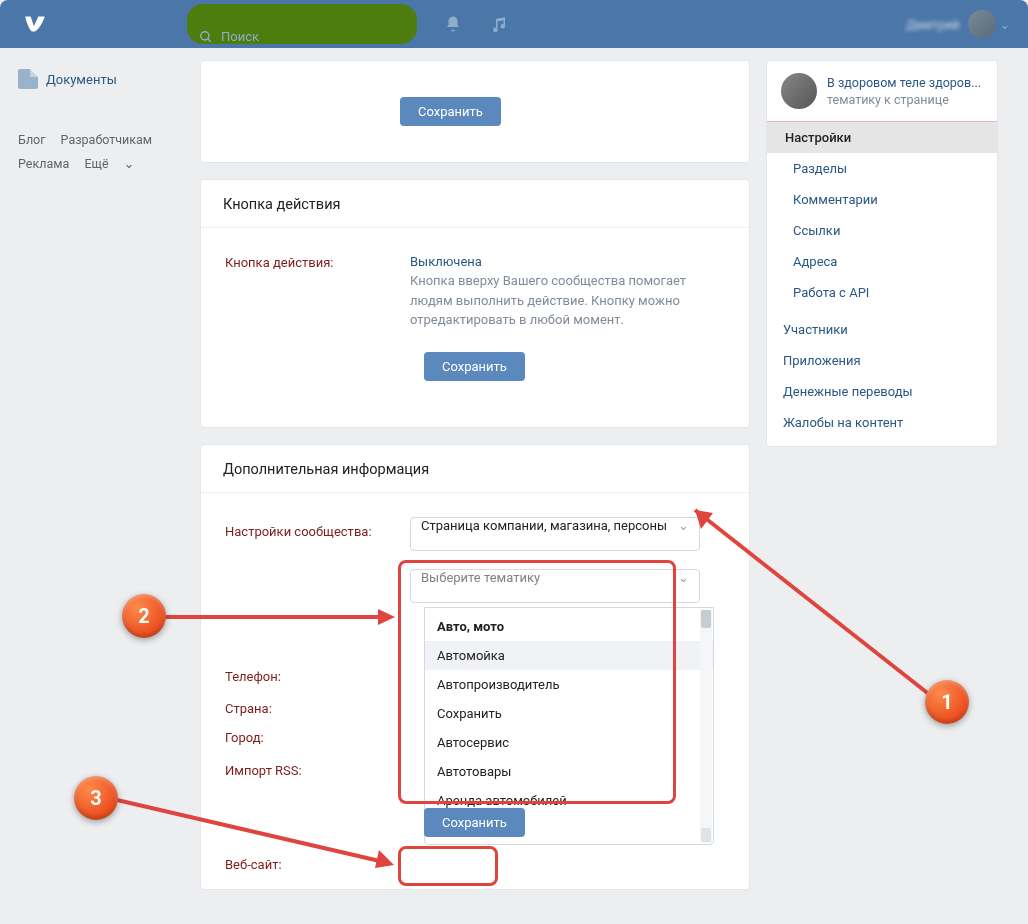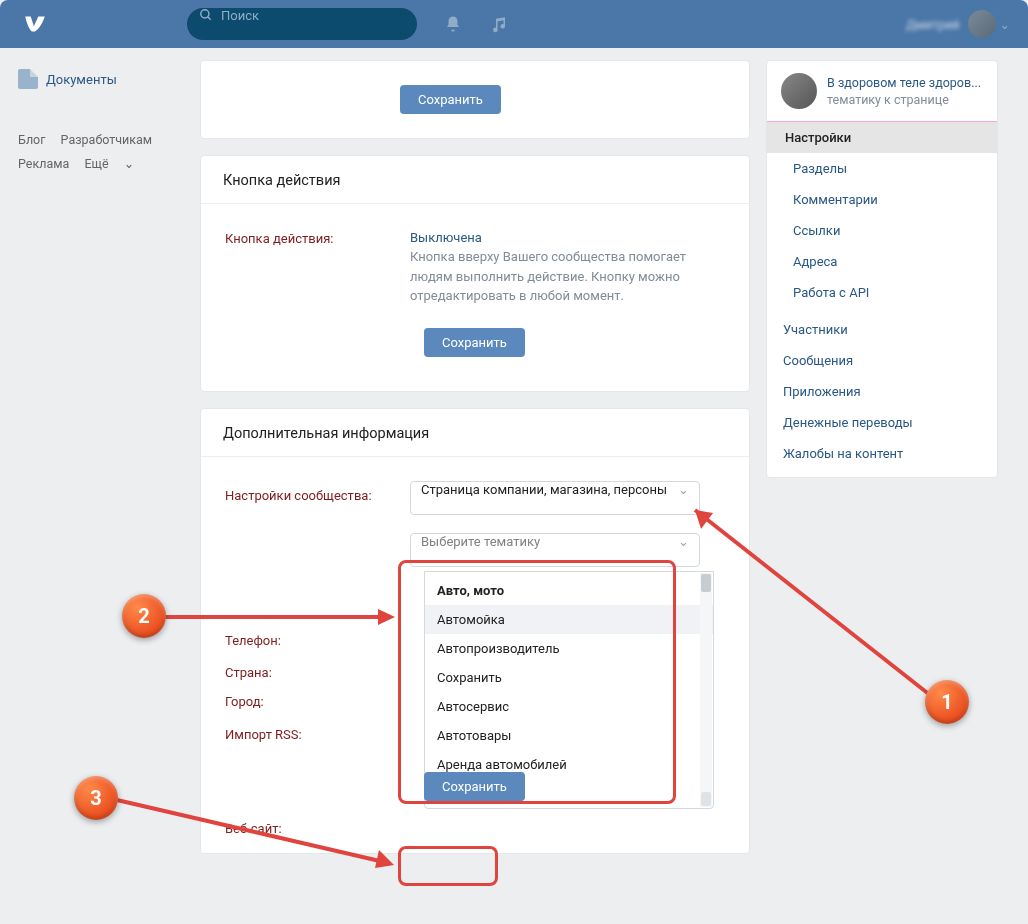--- a/index.html
+++ b/index.html
@@ -1,38 +1,38 @@
 <!DOCTYPE html>
 <html><head>
 <meta charset="utf-8">
 <style>
 * { margin:0; padding:0; box-sizing:border-box; font-family:-apple-system,BlinkMacSystemFont,'Segoe UI',Roboto,Helvetica,Arial,sans-serif; }
 body { background:#edeef0; font-size:13px; color:#222; }
 .frame { width:1028px; height:924px; margin:0 auto; position:relative; background:#edeef0; border-radius:8px; overflow:hidden; }
 .header { height:48px; background:#4a76a8; display:flex; align-items:center; padding:0 18px; }
 .logo { width:34px; height:34px; display:flex; align-items:center; justify-content:center; }
 .logo svg { width:26px; height:26px; fill:#fff; }
-.search-wrap { margin-left:135px; width:230px; height:32px; background:#0c4a6e; border-radius:16px; display:flex; align-items:flex-start; padding:0 12px; color:#8fadc8; }
+.search-wrap { margin-left:135px; width:230px; height:40px; background:#4d7c0f; border-radius:16px; display:flex; align-items:flex-end; padding:0 12px; color:#8fadc8; }
 .search-wrap input { background:transparent; border:none; outline:none; color:#fff; margin-left:8px; font-size:13px; flex:1; }
 .search-wrap input::placeholder { color:#8fadc8; }
 .hicon { margin-left:26px; color:#8fadc8; width:20px; height:20px; display:flex; align-items:center; justify-content:center; }
 .header-right { margin-left:auto; display:flex; align-items:center; color:#cdd9e5; font-size:12.5px; }
 .uname { filter:blur(2px); margin-right:8px; }
 .avatar-sm { width:28px; height:28px; border-radius:50%; background:linear-gradient(135deg,#7a8a99,#5a6a79); margin-right:4px; }
 .chev { color:#8fadc8; }
 .shell { display:flex; padding:12px 18px 0 18px; }
 .leftnav { width:170px; padding-top:4px; }
 .leftnav .item { display:flex; align-items:center; padding:5px 0; color:#2a5885; font-size:13px; cursor:pointer; }
 .leftnav .item .ic { width:20px; height:20px; background:#99b3cc; border-radius:2px; margin-right:8px; position:relative; }
 .leftnav .item .ic:before { content:""; position:absolute; top:0; right:0; border:4px solid #edeef0; border-left-color:#c6d3e1; border-bottom-color:#c6d3e1; }
 .leftnav .foot { margin-top:34px; font-size:12.5px; color:#656565; line-height:1.9; }
 .leftnav .foot span { margin-right:12px; cursor:pointer; }
 .main { width:550px; margin-left:12px; }
 .panel { background:#fff; border:1px solid #e4e6e9; border-radius:4px; margin-bottom:16px; }
-.panel .inner { padding:24px 24px; }
+.panel .inner { padding:36px 24px; }
 .btn { display:inline-block; background:#5b88bd; color:#fff; font-size:13px; padding:7px 18px; border-radius:4px; border:none; cursor:pointer; }
 .sec-title { font-size:14.5px; color:#222; padding:16px 22px 14px 22px; border-bottom:1px solid #ebedf0; }
 .row { display:flex; padding:6px 0; }
 .lab { width:185px; text-align:left; padding-right:14px; color:#7f1d1d; font-size:13px; padding-top:7px; }
 .val { flex:1; font-size:13px; color:#2a5885; cursor:pointer; padding-top:6px; }
 .desc { color:#818c99; font-size:13px; line-height:1.5; margin-top:2px; max-width:320px; }
 .btn-row { padding:16px 0 10px 199px; }
 .selbox { width:290px; height:34px; border:1px solid #d3d9de; border-radius:4px; background:#fff; display:flex; align-items:flex-start; padding:0 10px; color:#222; font-size:13px; cursor:pointer; position:relative; }
 .selbox .dd { margin-left:auto; color:#9ba4ad; }
 .selbox.placeholder { color:#828282; }
@@ -204,21 +204,20 @@
           </div>
         </div>
         <a class="side-link active">Настройки</a>
         <a class="side-link sub">Разделы</a>
         <a class="side-link sub">Комментарии</a>
         <a class="side-link sub">Ссылки</a>
         <a class="side-link sub">Адреса</a>
         <a class="side-link sub">Работа с API</a>
         <div class="side-sep"></div>
         <a class="side-link">Участники</a>
-        <a class="side-link">Сообщения</a>
         <a class="side-link">Приложения</a>
         <a class="side-link">Денежные переводы</a>
         <a class="side-link">Жалобы на контент</a>
         <div style="height:8px"></div>
       </div>
     </div>
   </div>
 
   <div class="hl-border" style="left:398px; top:560px; width:278px; height:244px;"></div>
   <div class="hl-border" style="left:398px; top:846px; width:100px; height:40px;"></div>

